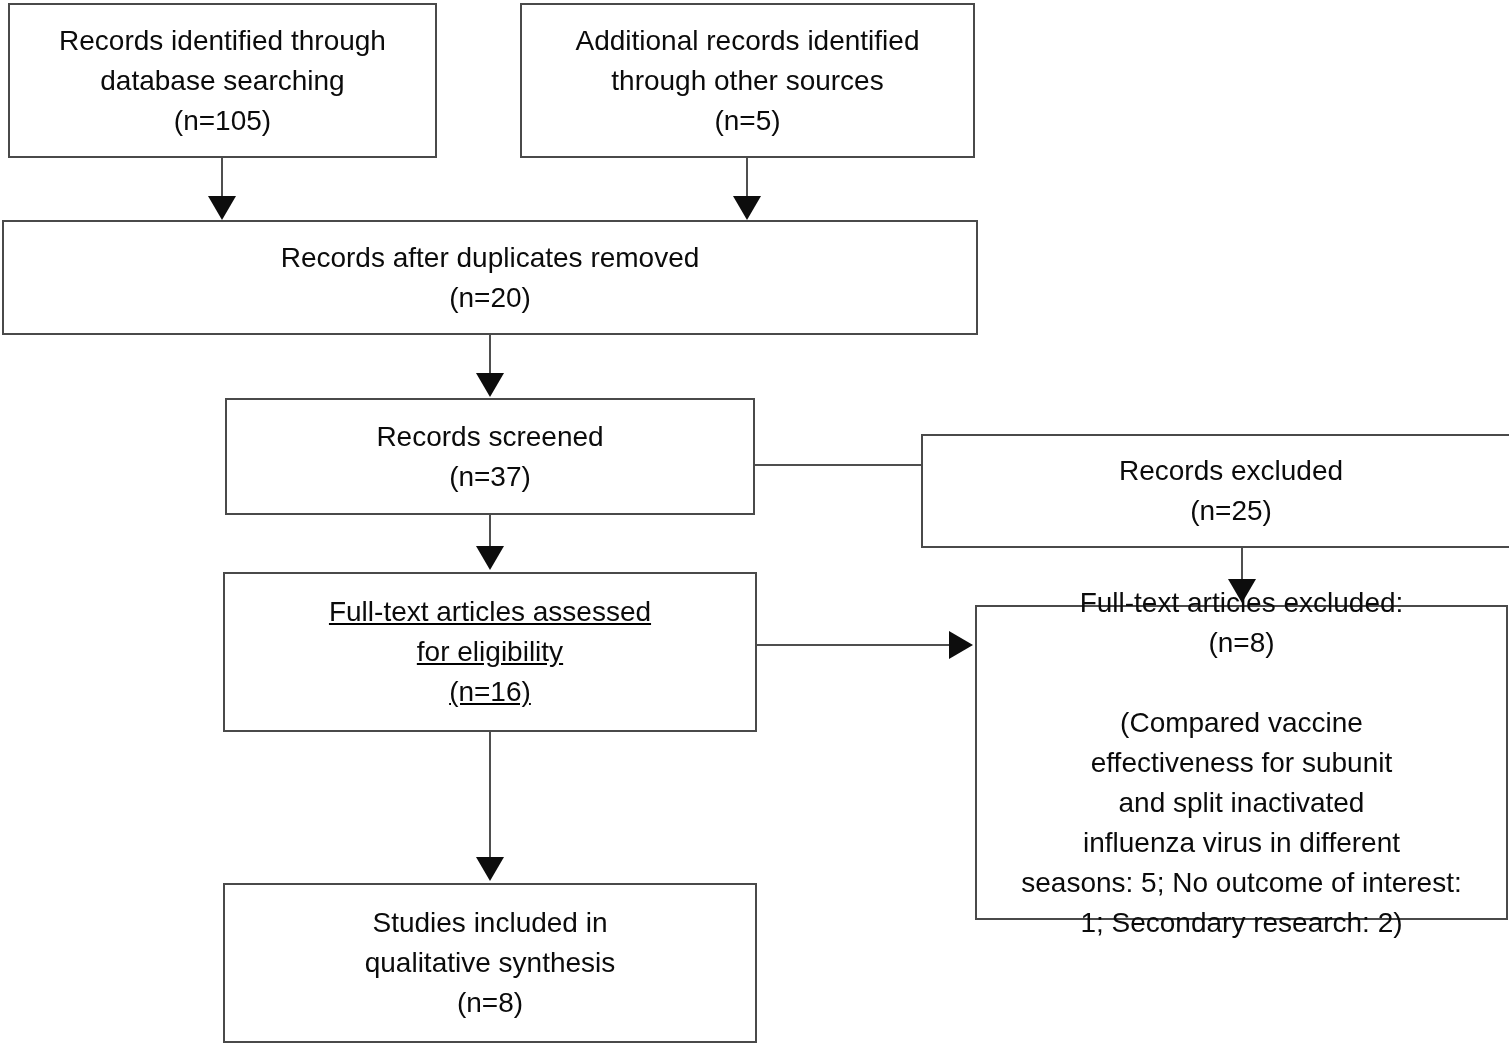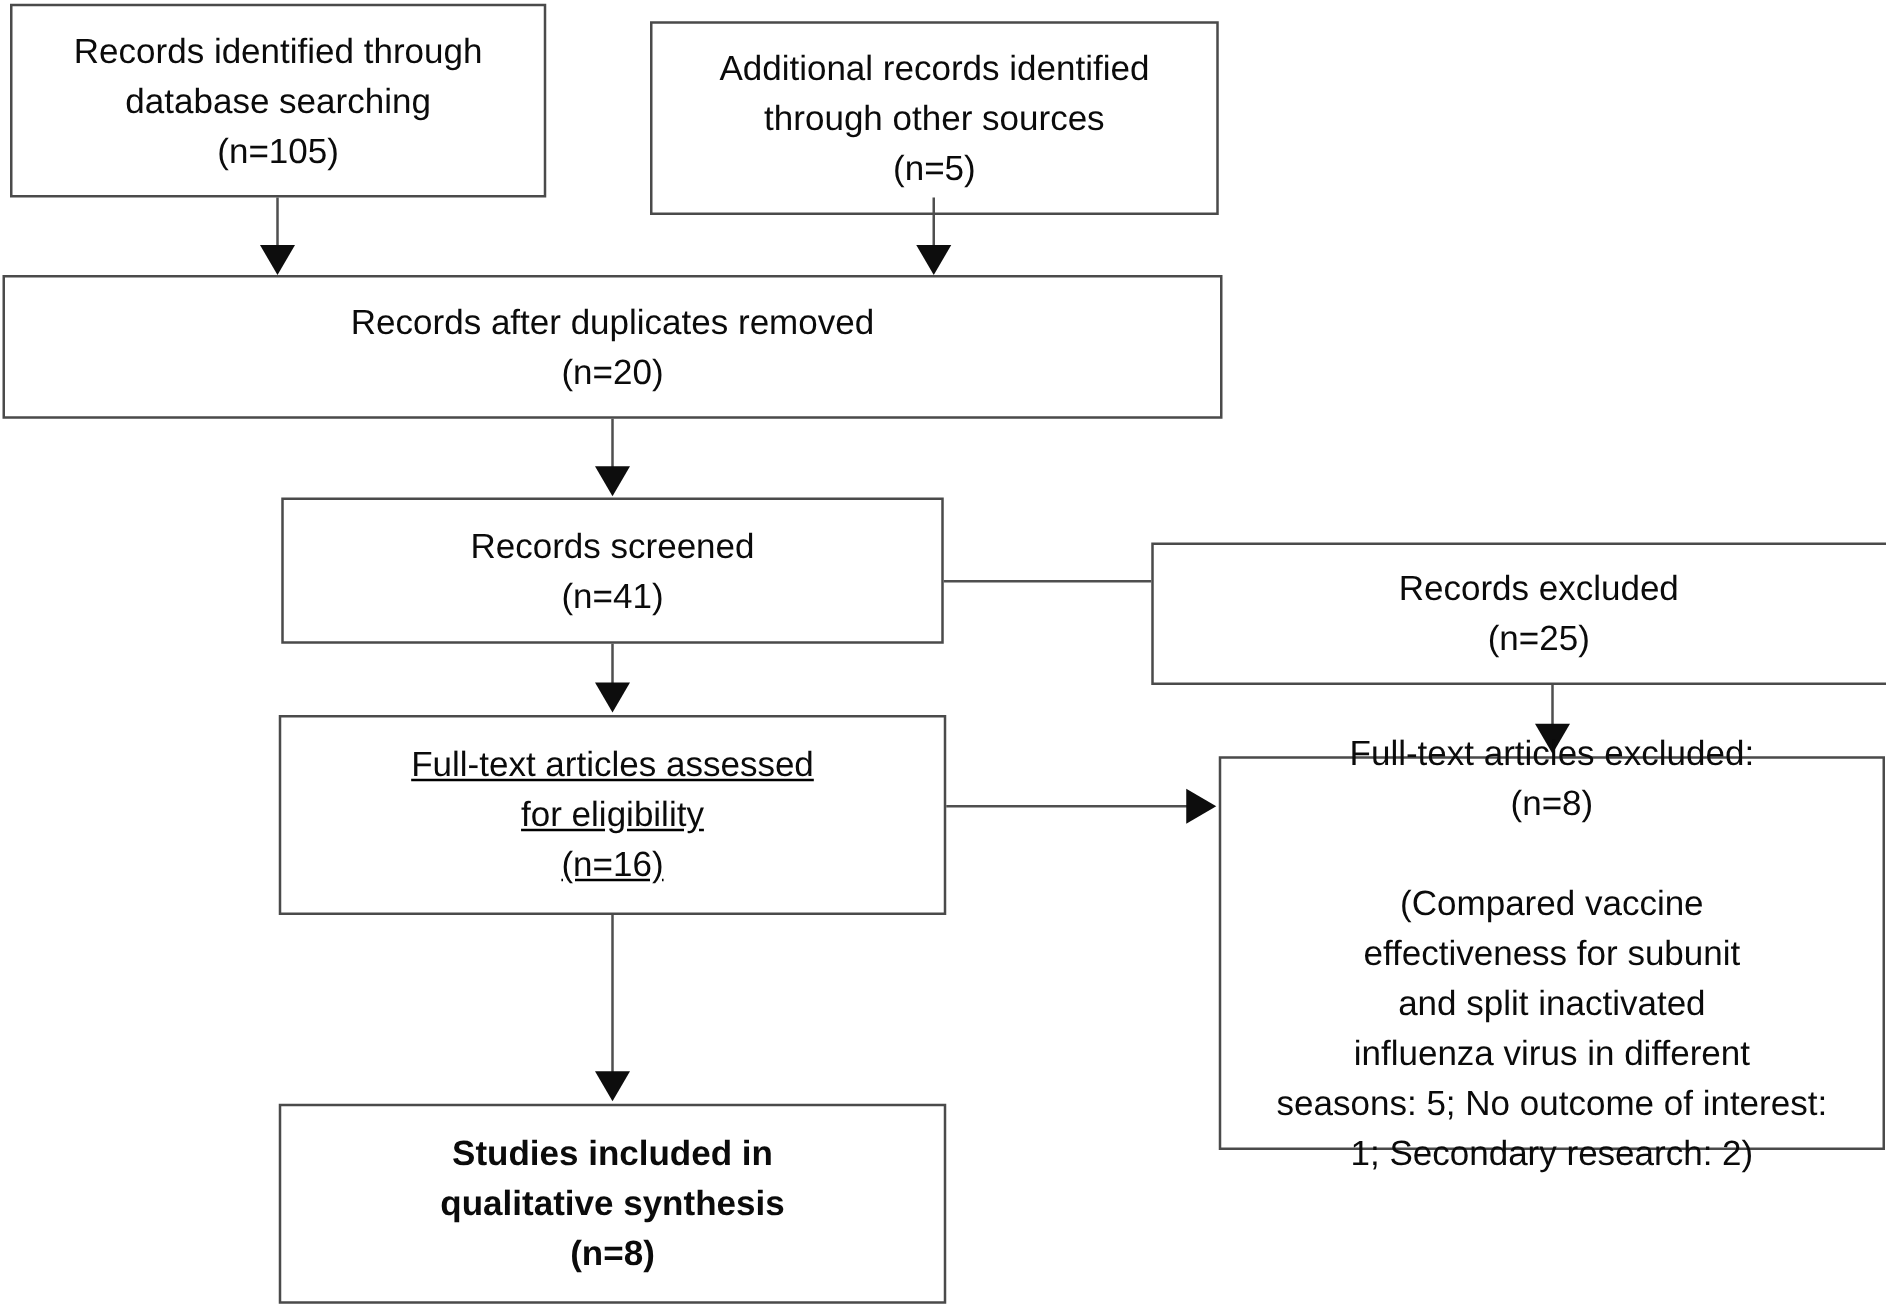--- a/index.html
+++ b/index.html
@@ -48,21 +48,21 @@
 <body>
 
 <div class="canvas">
 
   <div class="box" style="left:8px; top:3px; width:429px; height:155px;">
     <div class="box-text">Records identified through
 database searching
 (n=105)</div>
   </div>
 
-  <div class="box" style="left:520px; top:17px; width:455px; height:155px;">
+  <div class="box" style="left:520px; top:3px; width:455px; height:155px;">
     <div class="box-text">Additional records identified
 through other sources
 (n=5)</div>
   </div>
 
   <div class="stem-v" style="left:221px; top:158px; height:40px;"></div>
   <div class="head-down" style="left:208px; top:196px;"></div>
 
   <div class="stem-v" style="left:746px; top:158px; height:40px;"></div>
   <div class="head-down" style="left:733px; top:196px;"></div>
@@ -70,21 +70,21 @@
   <div class="box" style="left:2px; top:220px; width:976px; height:115px;">
     <div class="box-text">Records after duplicates removed
 (n=20)</div>
   </div>
 
   <div class="stem-v" style="left:489px; top:335px; height:40px;"></div>
   <div class="head-down" style="left:476px; top:373px;"></div>
 
   <div class="box" style="left:225px; top:398px; width:530px; height:117px;">
     <div class="box-text">Records screened
-(n=41)</div>
+(n=37)</div>
   </div>
 
   <div class="stem-h" style="left:755px; top:464px; width:198px;"></div>
   <div class="head-right" style="left:951px; top:451px;"></div>
 
   <div class="box" style="left:921px; top:434px; width:598px; height:114px;padding-left:22px;">
     <div class="box-text">Records excluded
 (n=25)</div>
   </div>
 
@@ -111,19 +111,19 @@
 effectiveness for subunit
 and split inactivated
 influenza virus in different
 seasons: 5; No outcome of interest:
 1; Secondary research: 2)</div>
   </div>
 
   <div class="stem-v" style="left:489px; top:732px; height:127px;"></div>
   <div class="head-down" style="left:476px; top:857px;"></div>
 
-  <div class="box" style="left:223px; top:883px; width:534px; height:160px;font-weight:bold;">
+  <div class="box" style="left:223px; top:883px; width:534px; height:160px;">
     <div class="box-text">Studies included in
 qualitative synthesis
 (n=8)</div>
   </div>
 
 </div>
 
 </body></html>

